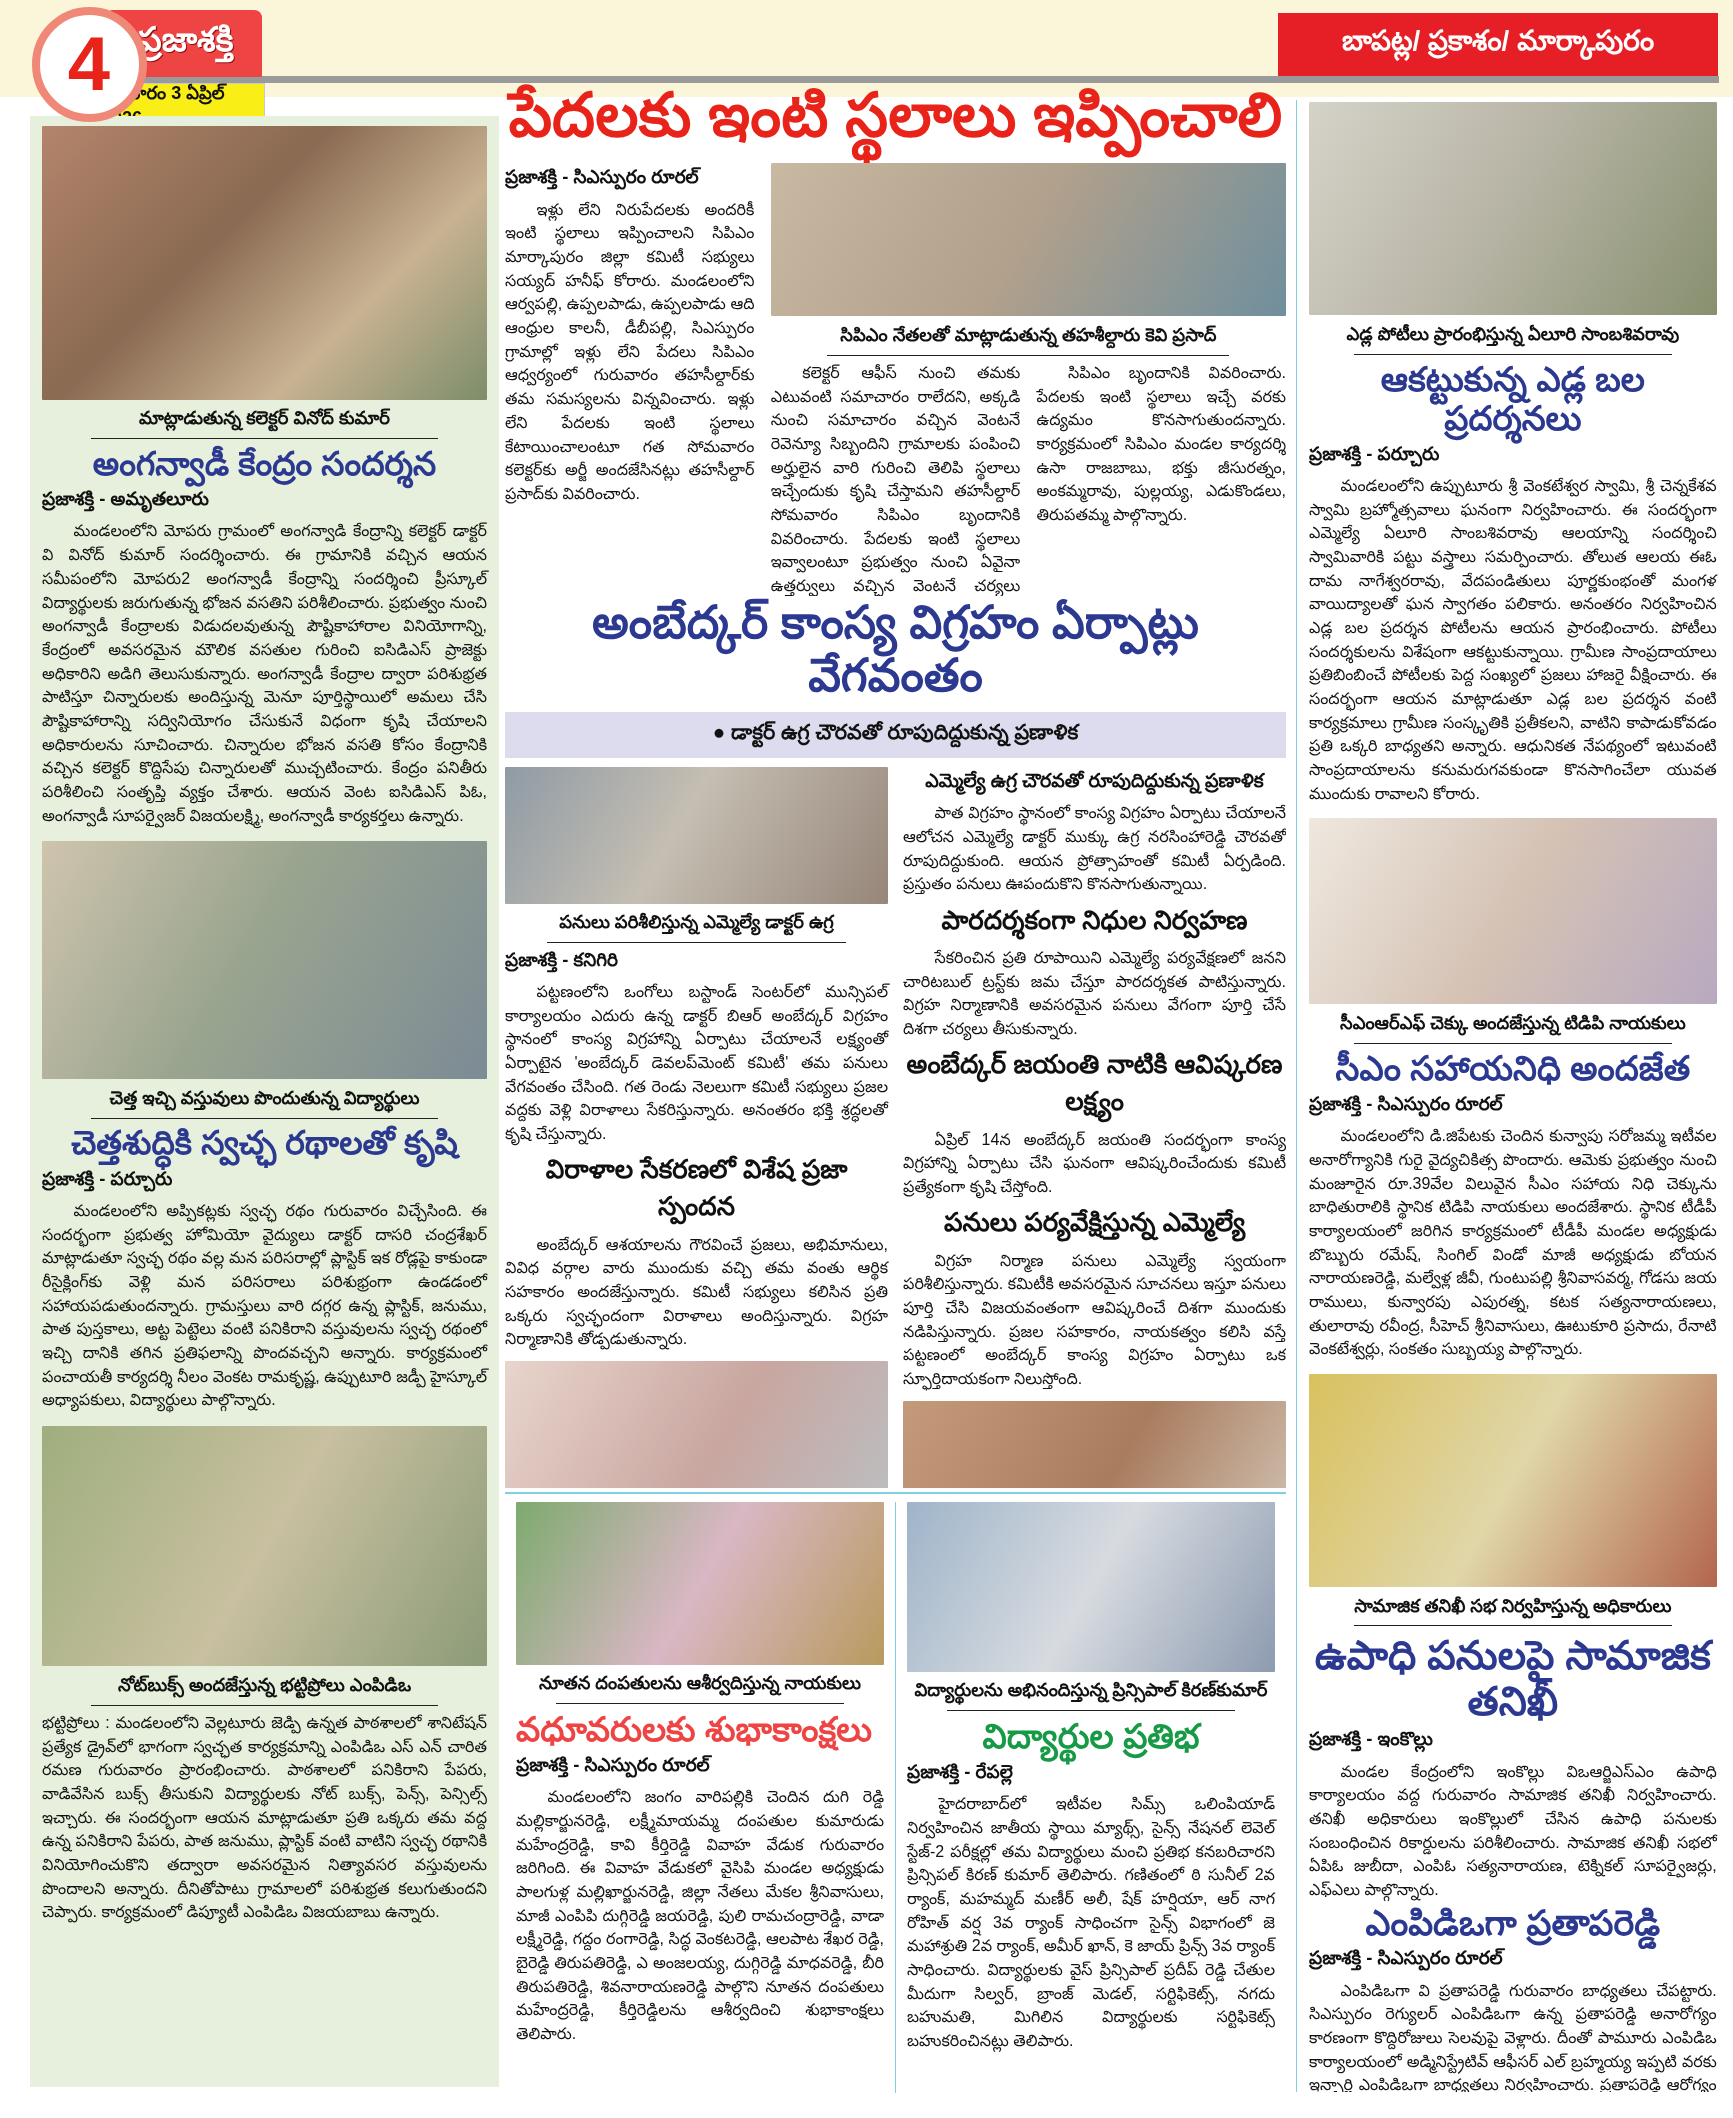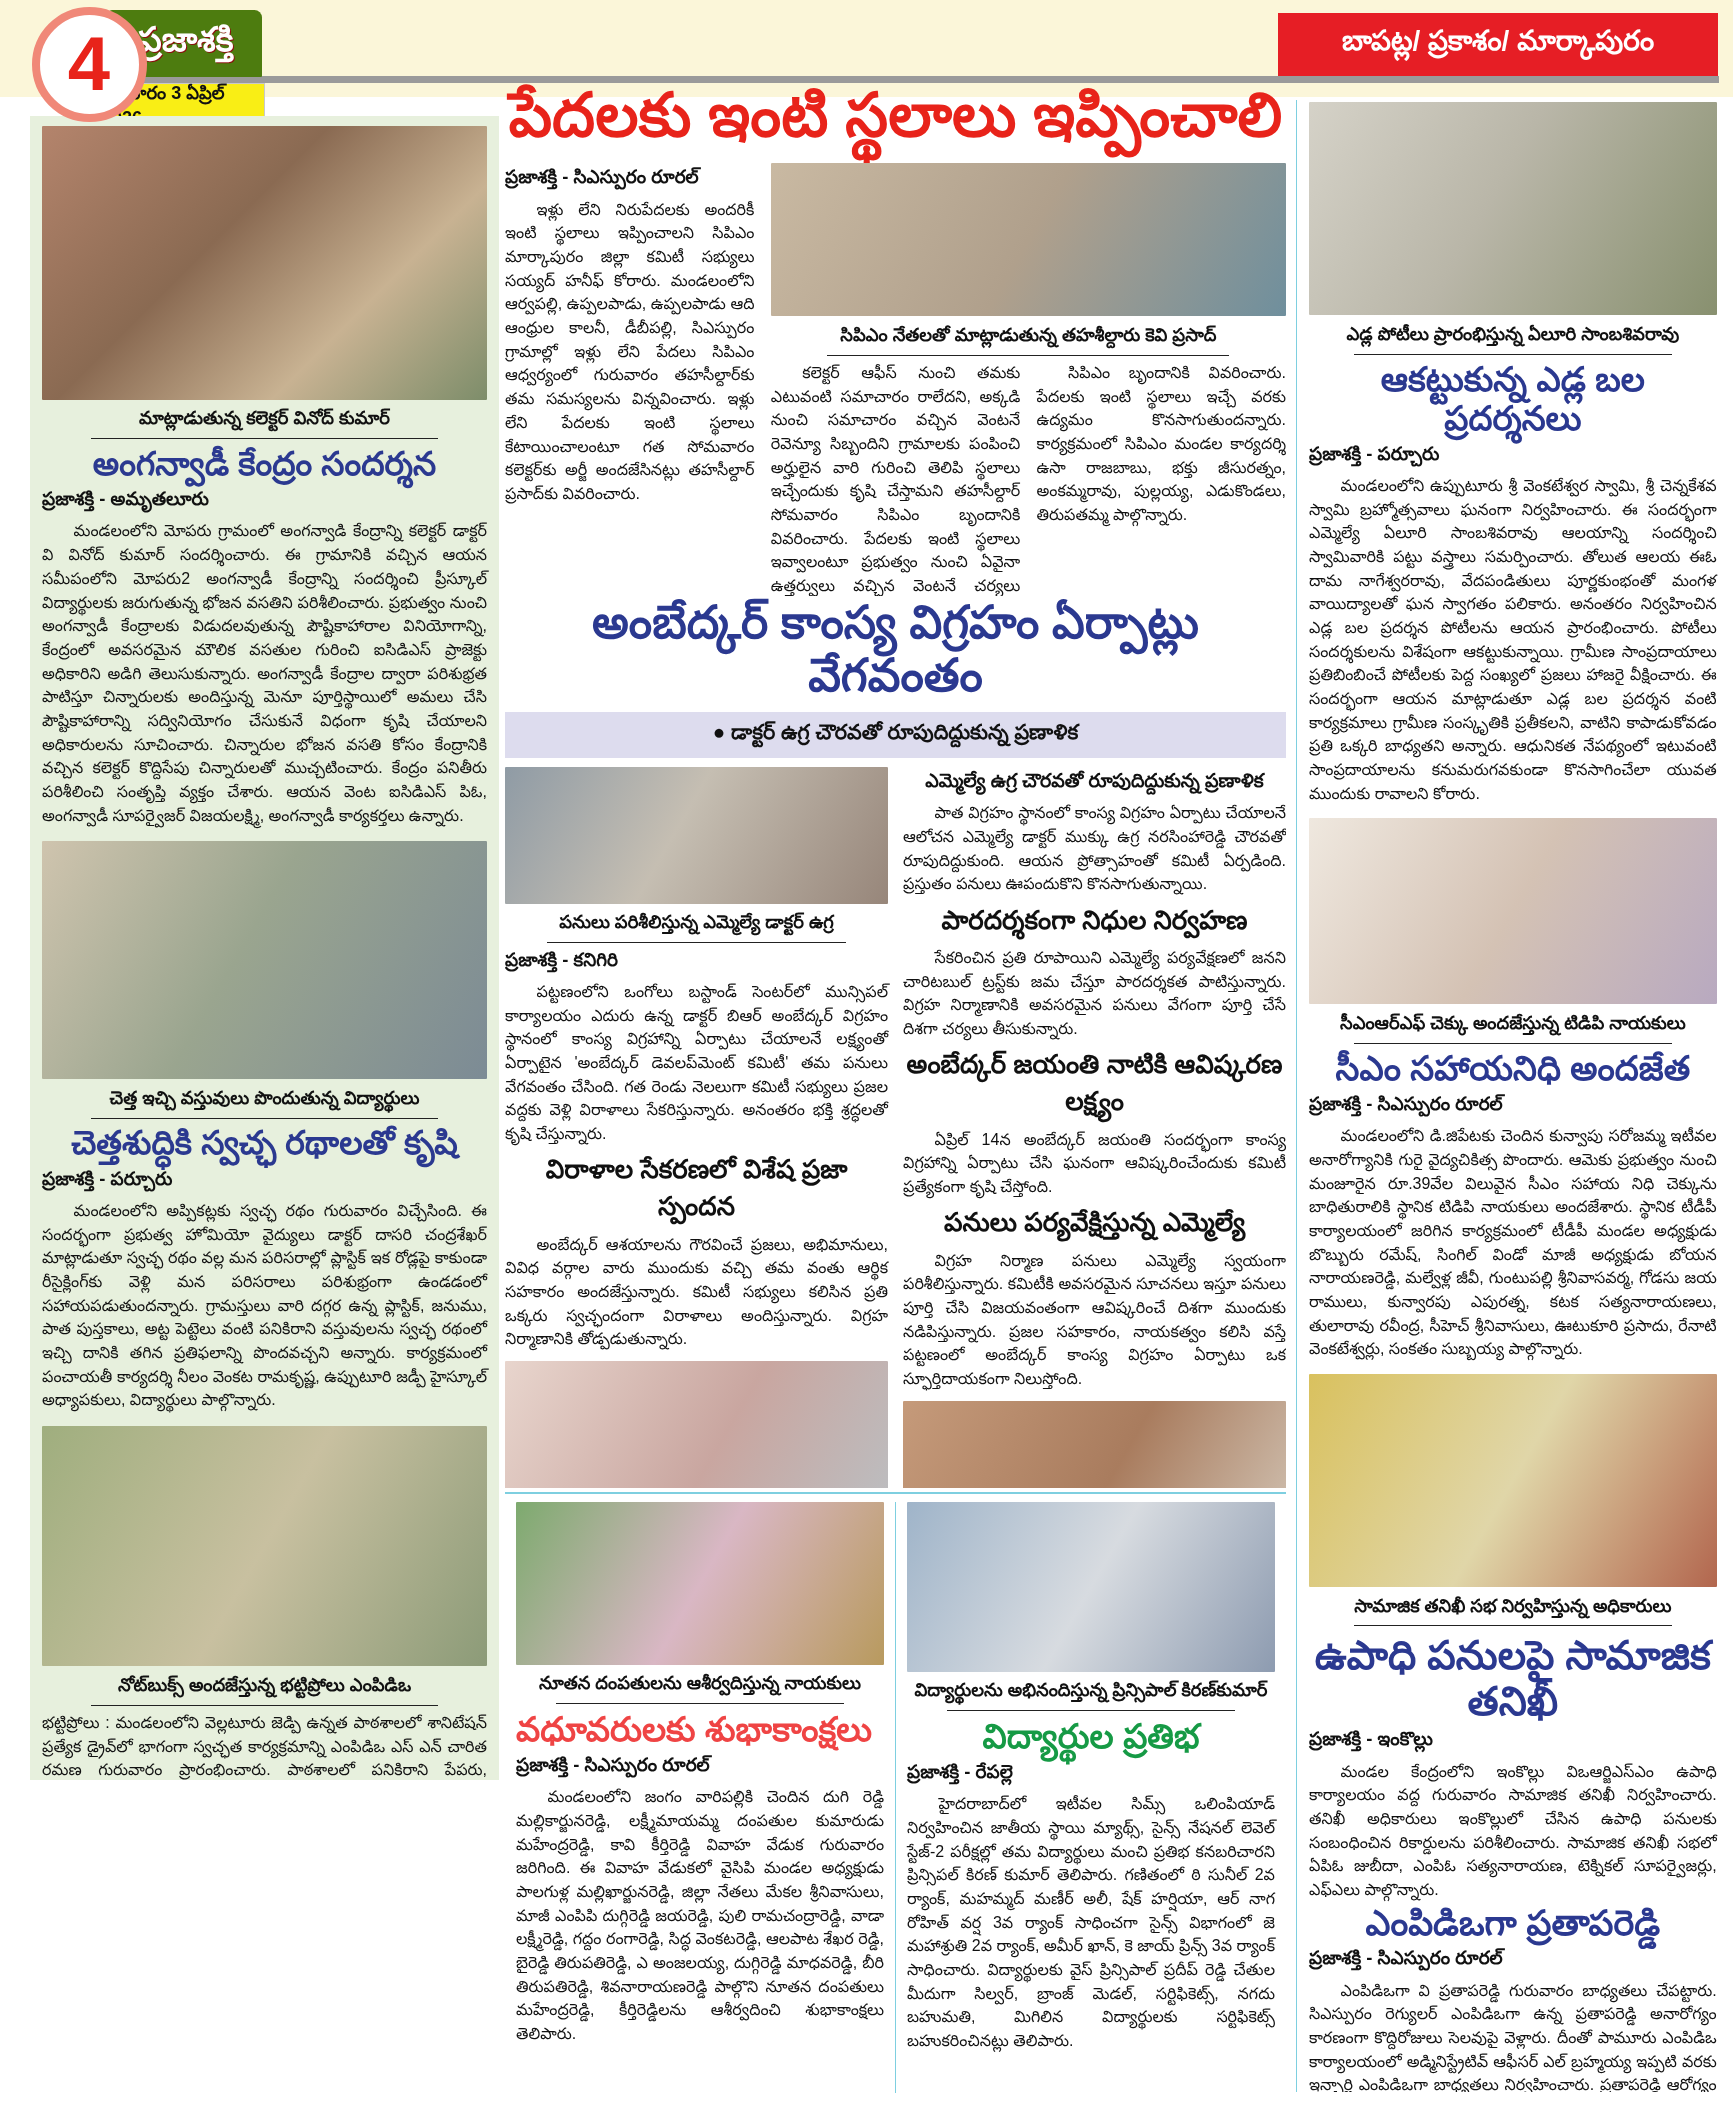--- a/index.html
+++ b/index.html
@@ -3,21 +3,21 @@
 <meta charset="utf-8">
 <style>
   html,body{margin:0;padding:0;}
   body{width:1733px;height:2119px;position:relative;background:#ffffff;
        font-family:"Liberation Sans","DejaVu Sans",sans-serif;color:#111;overflow:hidden;}
   .abs{position:absolute;}
 
   
   #cream-strip{left:0;top:0;width:1733px;height:97px;background:#fbf6d9;}
   #mast-shadow{left:111px;top:76px;width:1608px;height:6.5px;background:#9a9a9a;}
-  #logo-band{left:109px;top:9.8px;width:153px;height:67px;background:#4d7c0f;border-radius:3.3px 7.6px 1.1px 1.1px;
+  #logo-band{left:109px;top:9.8px;width:153px;height:67px;background:#ef4444;border-radius:3.3px 7.6px 1.1px 1.1px;
              display:flex;align-items:center;justify-content:center;}
   #logo-band .logo-txt{color:#ffffff;font-weight:bold;font-size:34px;text-shadow:1.1px 1.1px 0 #8d0f0f;}
   #date-band{left:101px;top:83px;width:162px;height:43px;background:#f9ee15;border:1.1px solid #c9c9c9;
              display:flex;align-items:center;justify-content:center;}
   #date-band .date-txt{font-weight:bold;font-size:18px;color:#111;}
   #page-circle{left:31.5px;top:6.5px;width:115px;height:115px;border-radius:50%;background:#ffffff;
                border:8.7px solid #f08878;box-sizing:border-box;display:flex;align-items:center;justify-content:center;z-index:5;}
   #page-circle .pg-num{color:#e8231a;font-weight:bold;font-size:76px;line-height:1;}
   #region-banner{left:1278px;top:13px;width:440px;height:63px;background:#e61e25;
                  display:flex;align-items:center;justify-content:center;}
@@ -40,21 +40,21 @@
 
   .caption{font-weight:bold;font-size:18px;text-align:center;margin:7.6px 5.4px 0 5.4px;line-height:1.3;}
   .cap-rule{width:78%;height:0;border:none;border-top:1.6px solid #222;margin:7.6px auto 5.4px auto;}
   .byline{font-weight:bold;font-size:18.5px;margin:3.3px 0 5.4px 0;}
   .body-txt{font-size:16px;line-height:1.48;text-align:justify;text-indent:31.5px;}
   .subhead{font-weight:bold;font-size:26px;text-align:center;margin:8.7px 0 4.3px 0;}
   .hl-blue{color:#2b3990;font-weight:bold;text-align:center;line-height:1.15;}
   .hl-red{color:#e8231a;font-weight:bold;text-align:center;line-height:1.1;}
 
   
-  #left-rail{left:30px;top:116px;width:469px;height:1664px;background:#e7f0dd;
+  #left-rail{left:30px;top:116px;width:469px;height:1971px;background:#e7f0dd;
              padding:9.8px 12px;box-sizing:border-box;overflow:hidden;}
   #left-rail .hl{font-size:33px;margin:2.2px 0 5.4px 0;}
   .lphoto1{height:274px;}
   .lphoto2{height:238px;margin-top:14px;}
   .lphoto3{height:240px;margin-top:14px;}
 
   
   #main-art{left:505px;top:82px;width:781px;height:514px;overflow:hidden;}
   #main-art .hl{font-size:61px;margin:0 0 14px 0;}
   .main-grid{display:grid;grid-template-columns:1fr 1fr 1fr;column-gap:16.3px;}

